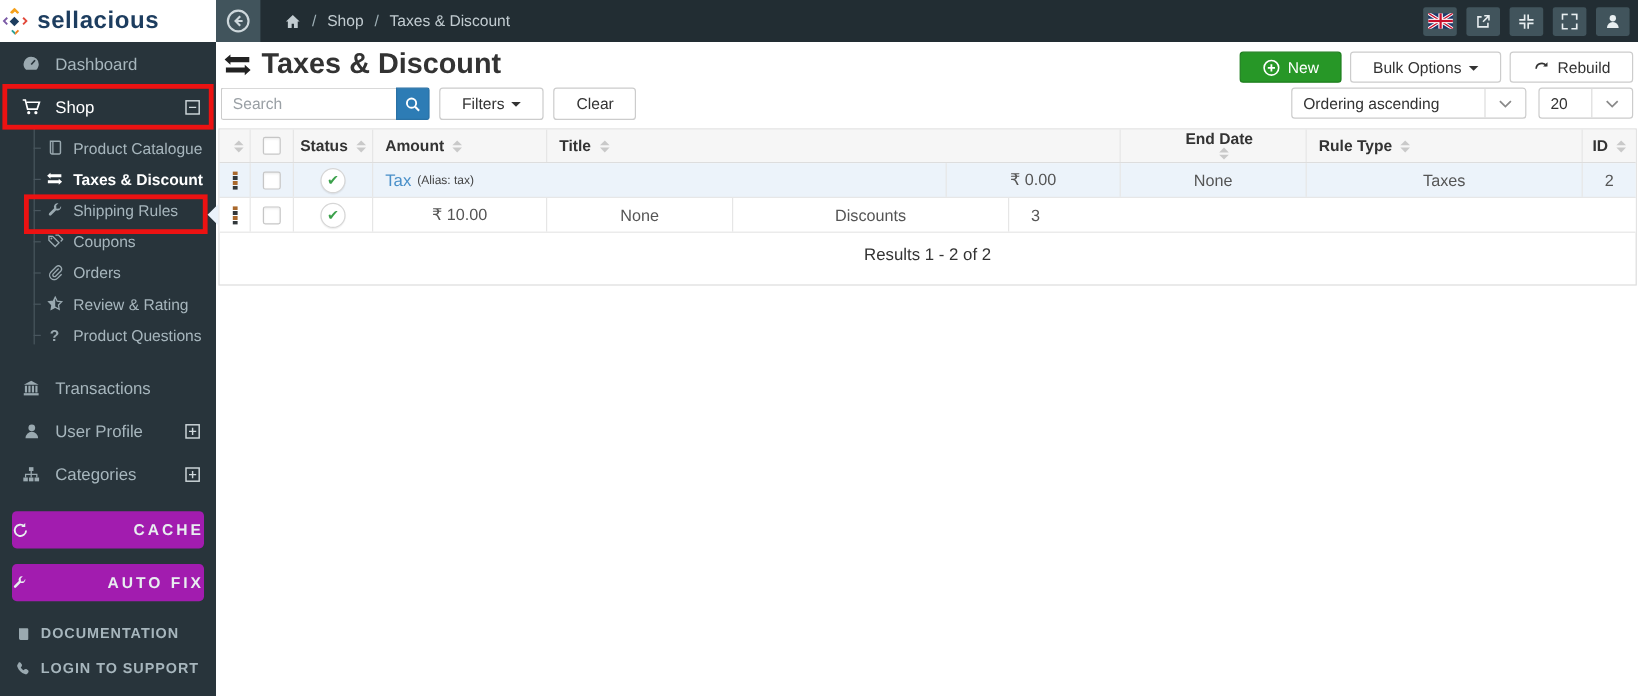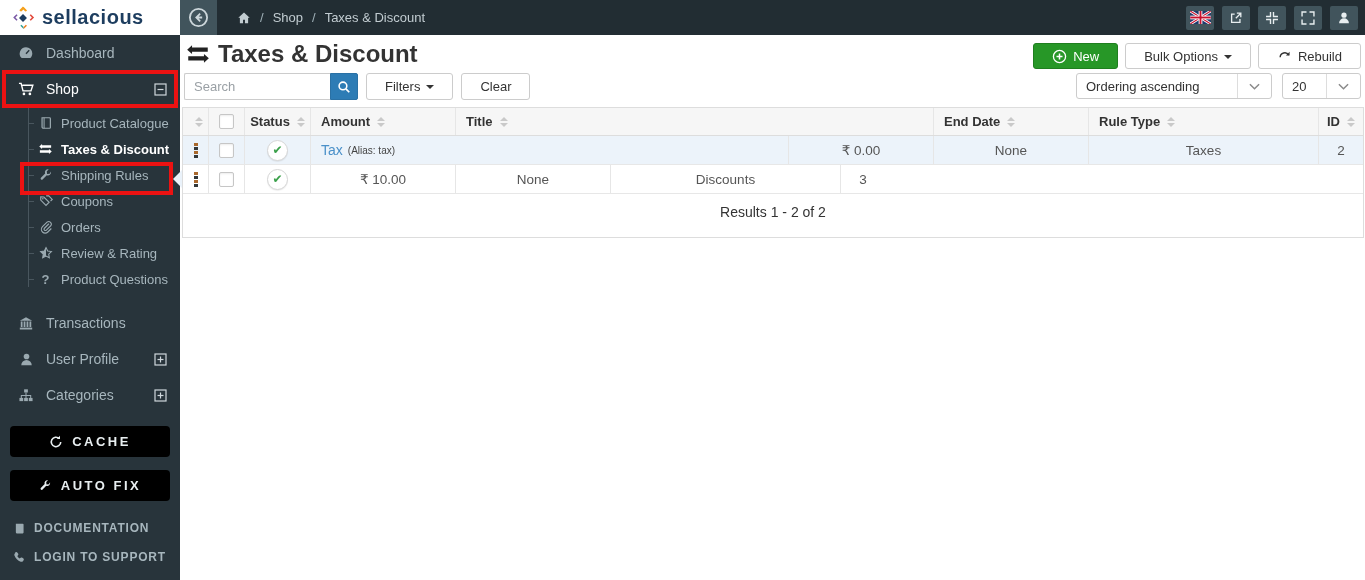--- a/index.html
+++ b/index.html
@@ -2,38 +2,38 @@
 <html><head>
 <meta charset="utf-8">
 <style>
   * { margin:0; padding:0; box-sizing:border-box; }
   html,body { width:1365px; height:580px; overflow:hidden;
     font-family:"Liberation Sans","DejaVu Sans",sans-serif; background:#fff; }
   body { position:relative; }
 
   
   .sidebar { position:absolute; left:0; top:0; width:180px; height:580px; background:#28343b; z-index:1; }
-  .logo { height:35px; background:#fff; display:flex; align-items:center; gap:7px; padding-left:11px; }
+  .logo { height:35px; background:#fff; display:flex; align-items:center; gap:7px; padding-left:0; }
   .logo-text { font-size:20px; font-weight:bold; color:#1d3d5f; letter-spacing:.5px; }
   .nav-item { height:36px; display:flex; align-items:center; gap:11px; padding-left:17px;
     color:#a7b6bd; font-size:14px; cursor:pointer; }
   .nav-item .nicon { width:18px; display:flex; justify-content:center; color:#9aa9b0; }
   .nav-item.active { color:#fff; }
   .nav-item.active .nicon { color:#fff; }
   .expander { margin-left:auto; margin-right:13px; color:#cfd8dc; display:flex; }
   .subnav { position:relative; padding:3px 0 7px 0; }
   .subnav::before { content:''; position:absolute; left:28px; top:0; bottom:12px; width:1px; background:#49565e; }
   .sub-item { position:relative; height:26px; display:flex; align-items:center; gap:7px;
     padding-left:37px; color:#a7b6bd; font-size:13px; cursor:pointer; }
   .sub-item::before { content:''; position:absolute; left:28px; top:50%; width:6px; height:1px; background:#49565e; }
   .sub-item .sicon { width:17px; display:flex; justify-content:center; color:#9aa9b0; font-size:13px; }
   .sub-item.active { color:#fff; font-weight:bold; }
   .sub-item.active .sicon { color:#fff; }
-  .side-btn { margin:13px 10px 0 10px; height:31px; background:#000000; border-radius:4px;
-    display:flex; align-items:center; justify-content:center; gap:9px; color:#e8eef0;
+  .side-btn { margin:13px 10px 0 10px; height:31px; background:#a21caf; border-radius:4px;
+    display:flex; align-items:center; justify-content:space-between; gap:9px; color:#e8eef0;
     font-size:13px; font-weight:bold; letter-spacing:2.5px; cursor:pointer; }
   .side-foot { height:22px; display:flex; align-items:center; gap:8px; padding-left:13px;
     color:#a7b6bd; font-size:12px; font-weight:bold; letter-spacing:.8px; cursor:pointer; }
   .side-foot .nicon{ color:#9aa9b0; display:flex; }
 
   
   .topbar { position:absolute; left:180px; top:0; right:0; height:35px; background:#222d33;
     display:flex; align-items:center; z-index:1; }
   .back-btn { width:37px; height:35px; background:#41545c; display:flex; align-items:center;
     justify-content:center; color:#cdd7db; cursor:pointer; }
@@ -476,21 +476,21 @@
             <span class="tri-dn"></span>
           </span>
       </div>
       <div class="cell col-ti">
         <span>Title</span>
         <span class="sort">
             <span class="tri-up"></span>
             <span class="tri-dn"></span>
           </span>
       </div>
-      <div class="cell col-ed" style="justify-content:flex-start;padding-left:10px;">
+      <div class="cell col-ed" style="justify-content:flex-start;padding-left:10px;flex-direction:column;">
         <span>End Date</span>
         <span class="sort">
             <span class="tri-up"></span>
             <span class="tri-dn"></span>
           </span>
       </div>
       <div class="cell col-rt" style="justify-content:flex-start;padding-left:10px;">
         <span>Rule Type</span>
         <span class="sort">
             <span class="tri-up"></span>

